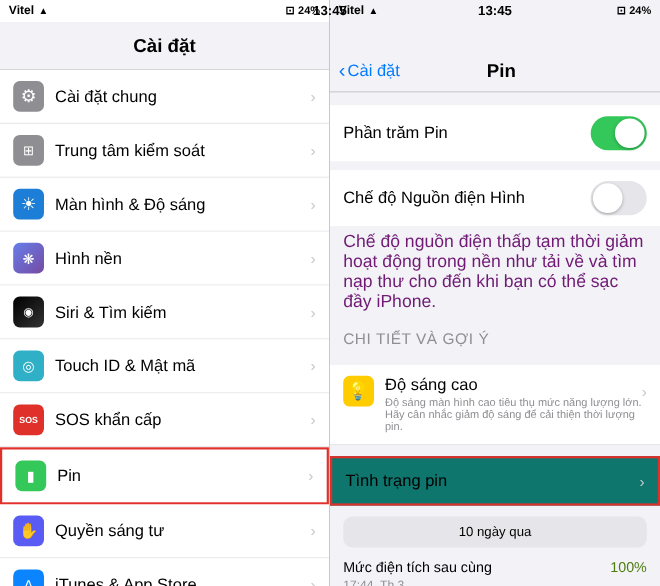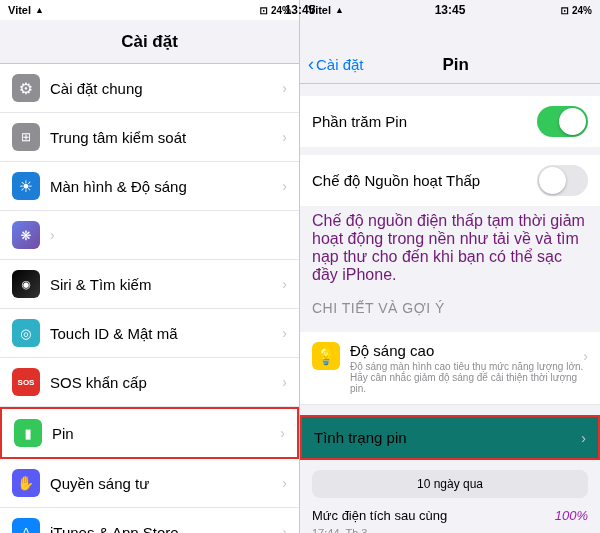--- a/index.html
+++ b/index.html
@@ -270,21 +270,21 @@
     .time-tab.inactive { color: #000; }
 
     .stat-row {
       display: flex;
       align-items: baseline;
       padding: 4px 12px;
       background: #f2f2f7;
     }
 
     .stat-label { font-size: 13px; color: #000; flex: 1; }
-    .stat-value { font-size: 13px; color: #a21caf; font-style: italic; }
+    .stat-value { font-size: 13px; color: #4d7c0f; }
     .stat-sub { font-size: 11px; color: #8e8e93; padding: 0 12px 4px; }
 
     .muc-pin-label {
       font-size: 11px;
       color: #8e8e93;
       padding: 2px 12px;
       text-transform: uppercase;
     }
   </style>
 </head>
@@ -323,20 +323,21 @@
     </div>
 
     <div class="settings-item">
       <div class="item-icon" style="background:#1c7ed6;color:white;">☀</div>
       <span class="item-label">Màn hình &amp; Độ sáng</span>
       <span class="chevron">›</span>
     </div>
 
     <div class="settings-item">
       <div class="item-icon" style="background:linear-gradient(135deg,#667eea,#764ba2);color:white;font-size:13px;">❋</div>
+      <span class="item-label">Hình nền</span>
       <span class="chevron">›</span>
     </div>
 
     <div class="settings-item">
       <div class="item-icon" style="background:linear-gradient(135deg,#000,#333);color:white;font-size:11px;">◉</div>
       <span class="item-label">Siri &amp; Tìm kiếm</span>
       <span class="chevron">›</span>
     </div>
 
     <div class="settings-item">
@@ -400,21 +401,21 @@
       <div class="setting-row">
         <span class="setting-label">Phần trăm Pin</span>
         <div class="toggle on">
           <div class="toggle-thumb"></div>
         </div>
       </div>
     </div>
 
     <div class="section-card" style="margin-top:8px;">
       <div class="setting-row">
-        <span class="setting-label">Chế độ Nguồn hoạt Thấp</span>
+        <span class="setting-label">Chế độ Nguồn điện Hình</span>
         <div class="toggle off">
           <div class="toggle-thumb"></div>
         </div>
       </div>
     </div>
     <div class="description-text">Chế độ nguồn điện thấp tạm thời giảm hoạt động trong nền như tải về và tìm nạp thư cho đến khi bạn có thể sạc đầy iPhone.</div>
 
     <div class="section-header-text">CHI TIẾT VÀ GỢI Ý</div>
 
     <div class="section-card">

